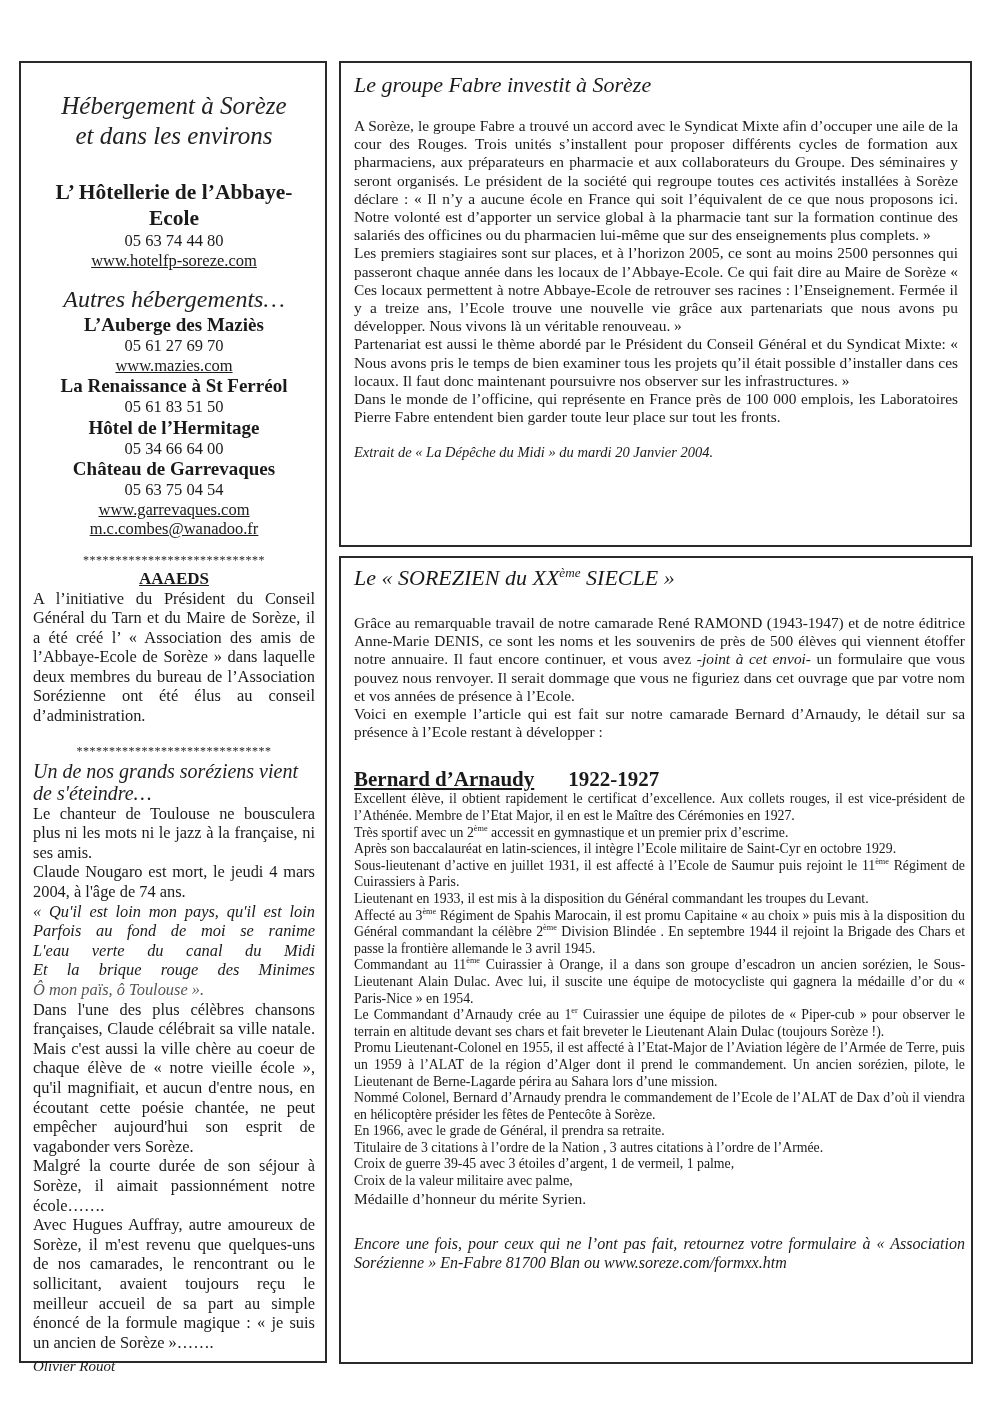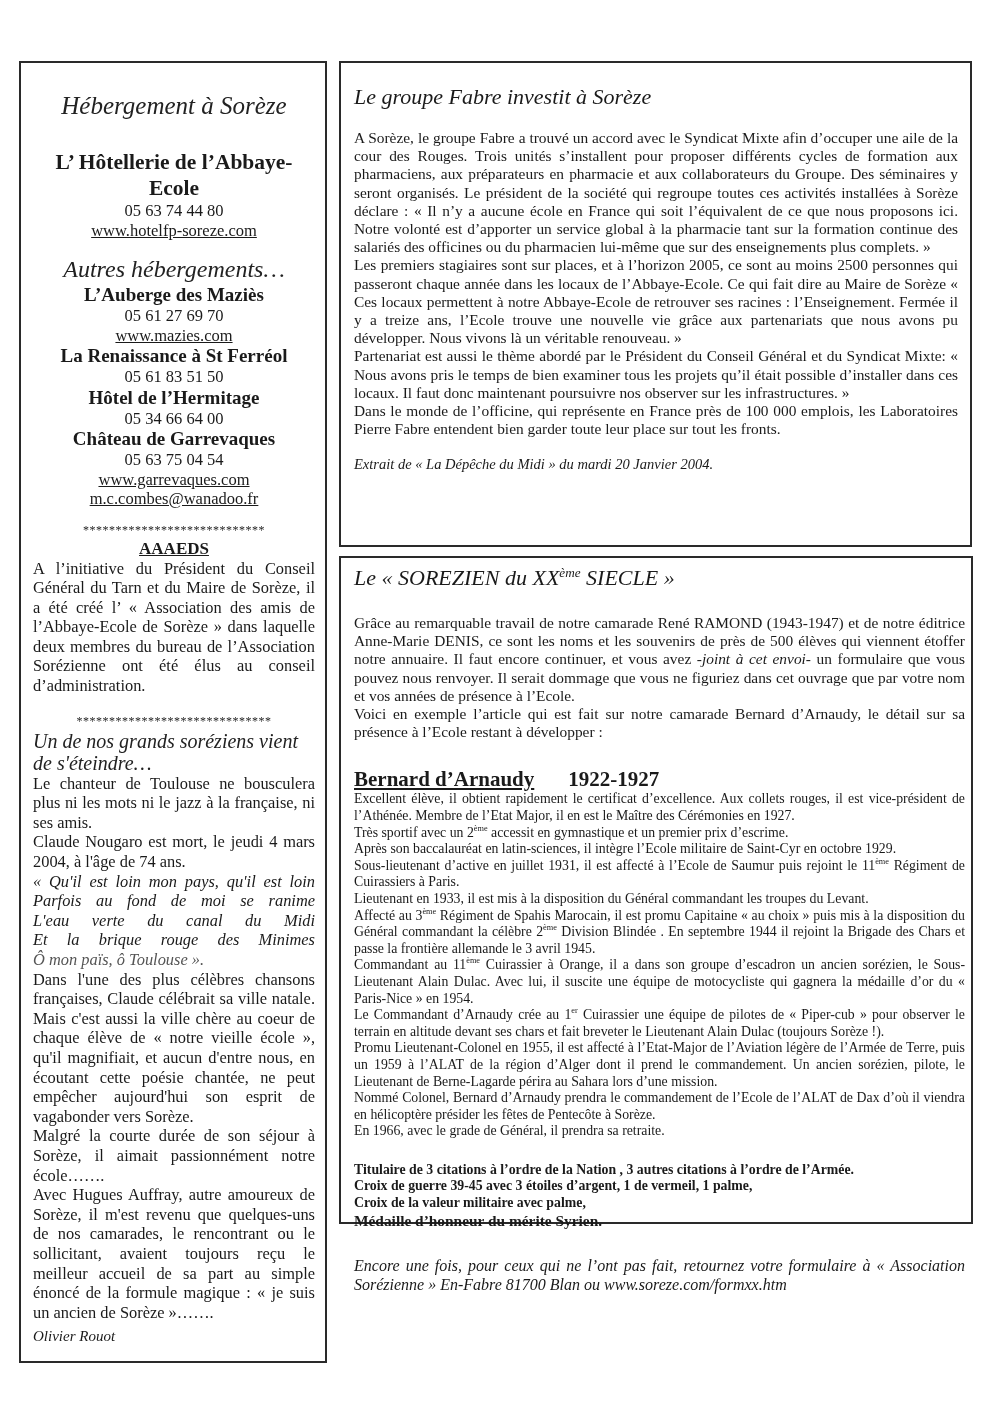--- a/index.html
+++ b/index.html
@@ -1,21 +1,21 @@
 <!DOCTYPE html>
 <html><head>
 <meta charset="utf-8">
 <style>
   html, body { margin:0; padding:0; }
   body { width:1000px; height:1413px; background:#ffffff; position:relative; overflow:hidden;
          font-family:"Liberation Serif", "DejaVu Serif", serif; color:#1a1a1a; }
   .box { position:absolute; border:2px solid #2a2a2a; box-sizing:border-box; background:#fff; }
   #left-box { left:19px; top:61px; width:308px; height:1302px; padding:0 10px 0 12px; }
-  #fabre-box { left:339px; top:61px; width:633px; height:486px; padding:20px 12px 0 13px; }
-  #sorezien-box { left:339px; top:556px; width:634px; height:668px; padding:6px 6px 0 13px; }
+  #fabre-box { left:339px; top:61px; width:633px; height:486px; padding:8px 12px 0 13px; }
+  #sorezien-box { left:339px; top:556px; width:634px; height:808px; padding:6px 6px 0 13px; }
 
   .center { text-align:center; }
   .h-italic { font-style:italic; font-size:25px; line-height:30px; color:#222; margin:0; font-weight:normal; }
   .hotel-name { font-weight:bold; font-size:19px; line-height:22px; text-align:center; margin:0; }
   .big-name { font-weight:bold; font-size:21.5px; line-height:26px; text-align:center; margin-top:28px; }
   .phone { font-size:16.5px; line-height:19.5px; text-align:center; }
   .link { font-size:16.5px; line-height:19.5px; text-align:center; text-decoration:underline; }
   .stars { text-align:center; font-size:12px; letter-spacing:0.5px; line-height:18px; }
   .section-title { text-align:center; font-weight:bold; text-decoration:underline; font-size:17px; line-height:20px; }
   .lp { font-size:16.4px; line-height:19.6px; text-align:justify; margin:0; }
@@ -33,20 +33,21 @@
   .person-years { margin-left:34px; }
   .just-last { text-align-last:justify; }
   .footer-note { font-style:italic; font-size:16px; line-height:19px; margin-top:26px; text-align:justify; }
 </style>
 </head>
 <body>
 
 <div id="left-box" class="box">
   <div class="center" style="margin-top:28px;">
     <h1 class="h-italic">Hébergement à Sorèze</h1>
+    <h1 class="h-italic">et dans les environs</h1>
   </div>
 
   <div class="big-name">L’ Hôtellerie de l’Abbaye-Ecole</div>
   <div class="phone">05 63 74  44 80</div>
   <div class="link">www.hotelfp-soreze.com</div>
 
   <h2 class="h-italic center" style="margin-top:14px;font-size:24px;">Autres hébergements…</h2>
 
   <div>
     <div class="hotel-name">L’Auberge des Maziès</div>
@@ -119,21 +120,21 @@
     <p class="rp-small"><span>Sous-lieutenant d’active en juillet 1931, il est affecté à l’Ecole de Saumur puis rejoint le 11</span><span class="sup">ème</span><span> Régiment de Cuirassiers à Paris.</span></p>
     <p class="rp-small">Lieutenant en 1933, il est mis à la disposition du Général commandant les troupes du Levant.</p>
     <p class="rp-small"><span>Affecté au 3</span><span class="sup">ème</span><span> Régiment de Spahis Marocain, il est promu Capitaine « au choix » puis mis à la disposition du Général commandant la célèbre 2</span><span class="sup">ème</span><span> Division Blindée . En septembre 1944 il rejoint la Brigade des Chars et passe la frontière allemande le 3 avril 1945.</span></p>
     <p class="rp-small"><span>Commandant au 11</span><span class="sup">ème</span><span> Cuirassier à Orange, il a dans son groupe d’escadron un ancien sorézien, le Sous-Lieutenant Alain Dulac. Avec lui, il suscite une équipe de motocycliste qui gagnera la médaille d’or du « Paris-Nice » en 1954.</span></p>
     <p class="rp-small"><span>Le Commandant d’Arnaudy crée au 1</span><span class="sup">er</span><span> Cuirassier une équipe de pilotes de « Piper-cub » pour observer le terrain en altitude devant ses chars et fait breveter le Lieutenant Alain Dulac (toujours Sorèze !).</span></p>
     <p class="rp-small">Promu Lieutenant-Colonel en 1955, il est affecté à l’Etat-Major de l’Aviation légère de l’Armée de Terre, puis un 1959 à l’ALAT de la région d’Alger dont il prend le commandement. Un ancien sorézien, pilote, le Lieutenant de Berne-Lagarde périra au Sahara lors d’une mission.</p>
     <p class="rp-small">Nommé Colonel, Bernard d’Arnaudy prendra le commandement de l’Ecole de l’ALAT de Dax d’où il viendra en hélicoptère présider les fêtes de Pentecôte à Sorèze.</p>
     <p class="rp-small">En 1966, avec le grade de Général, il prendra sa retraite.</p>
   </div>
 
-  <div style="margin-top:22px;font-weight:bold;">
+  <div style="">
     <p class="rp-small" style="text-align:left;">Titulaire de 3 citations à l’ordre de la Nation , 3 autres citations à l’ordre de l’Armée.</p>
     <p class="rp-small" style="text-align:left;">Croix de guerre 39-45 avec 3 étoiles d’argent, 1 de vermeil, 1 palme,</p>
     <p class="rp-small" style="text-align:left;">Croix de la valeur militaire avec palme,</p>
     <p class="rp" style="text-align:left;">Médaille d’honneur du mérite Syrien.</p>
   </div>
 
   <p class="footer-note">Encore une fois, pour ceux qui ne l’ont pas fait, retournez votre formulaire à « Association Sorézienne » En-Fabre 81700 Blan ou www.soreze.com/formxx.htm</p>
 </div>
 
 </body></html>

